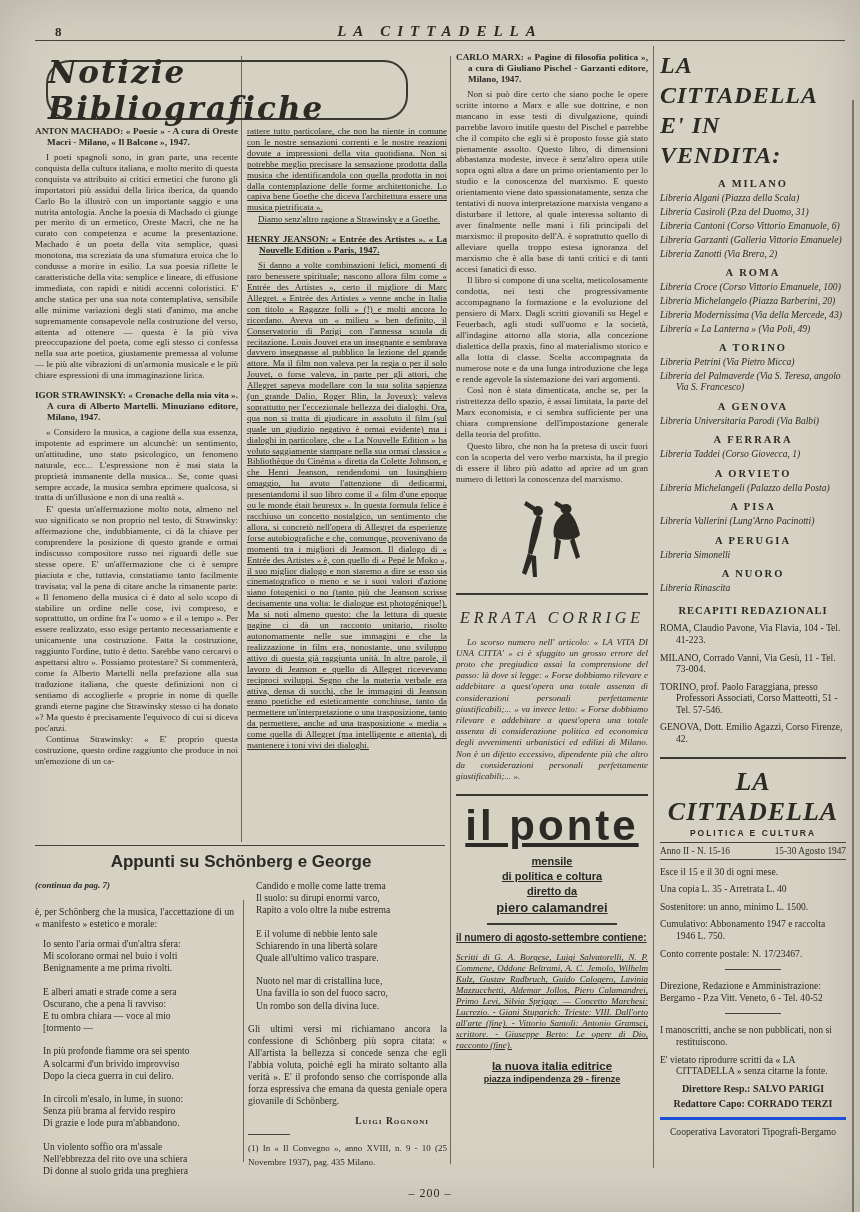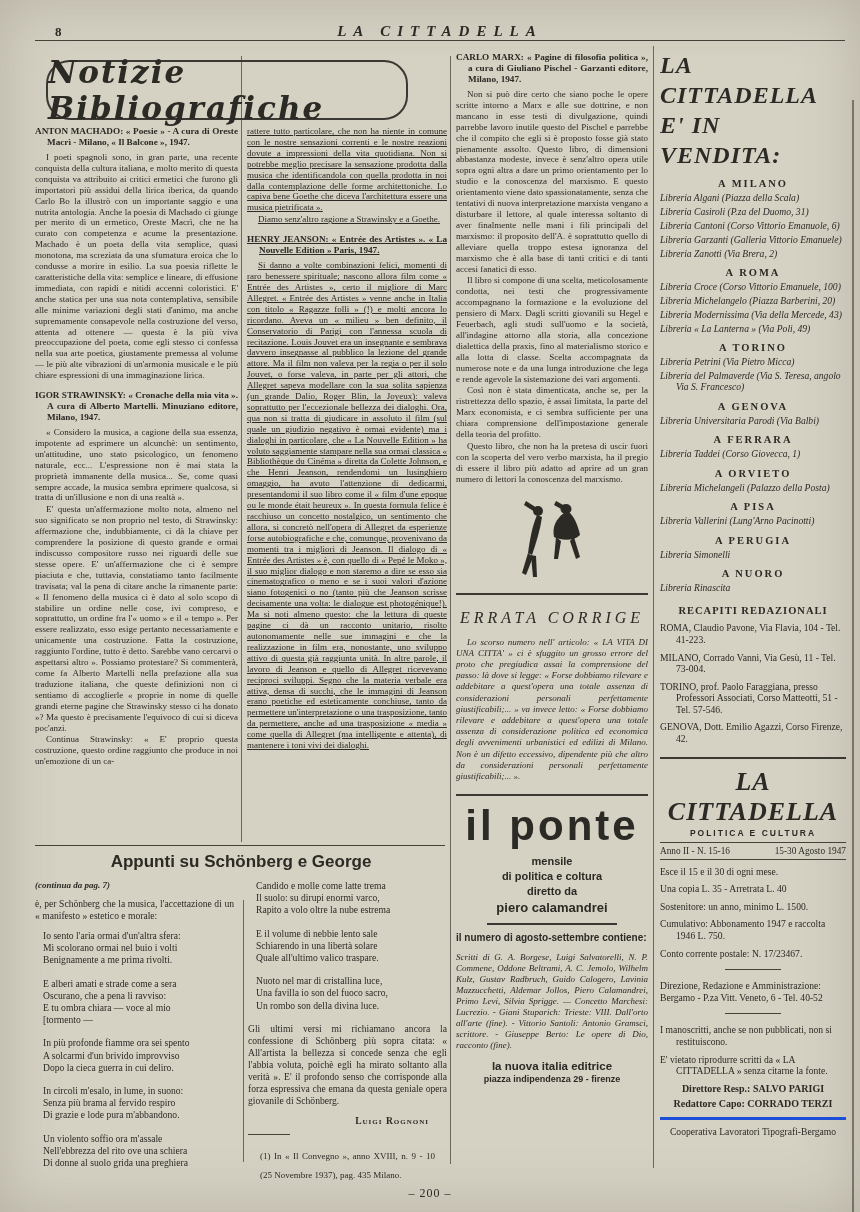--- a/index.html
+++ b/index.html
@@ -32,42 +32,42 @@
   .bib:first-child{margin-top:0;}
   .para{font-size:9px;line-height:10.9px;text-align:justify;text-indent:11px;margin:0 0 1px;}
   .para-flush{text-indent:0;}
 
   .dancers{display:block;margin:14px auto 6px;}
 
   .sep{border:0;border-top:2px solid #3a3832;margin:10px 0;}
   .errata-title{text-align:center;font-style:italic;font-size:16px;letter-spacing:4px;margin:14px 0 10px;}
   .errata-body{font-size:9px;line-height:11.2px;text-align:justify;text-indent:11px;font-style:italic;}
 
-  .ponte{border-top:2px solid #3a3832;margin-top:12px;padding-top:6px;font-family:"Liberation Sans",sans-serif;}
+  .ponte{border-top:2px solid #3a3832;margin-top:12px;padding-top:6px;font-family:"Liberation Sans",sans-serif;text-decoration:underline;}
   .ponte-title{text-align:center;font-size:42px;font-weight:bold;letter-spacing:3px;line-height:44px;margin:2px 0 6px;}
   .ponte-line{text-align:center;font-weight:bold;font-size:11px;line-height:15px;}
   .ponte-name{text-align:center;font-weight:bold;font-size:13px;line-height:17px;}
   .ponte-rule{border:0;border-top:2px solid #3a3832;width:130px;margin:7px auto;}
   .ponte-contents-h{font-weight:bold;font-size:10px;margin:4px 0 4px;}
   .ponte-contents{font-family:"Liberation Serif",serif;font-size:9px;line-height:11px;text-align:justify;font-style:italic;}
   .ponte-pub{text-align:center;font-weight:bold;font-size:11.5px;margin-top:8px;}
   .ponte-addr{text-align:center;font-weight:bold;font-size:9px;margin-top:2px;}
 
   
   .appunti{position:absolute;left:35px;top:850px;width:412px;height:335px;overflow:hidden;}
   .app-title{text-align:center;font-family:"Liberation Sans",sans-serif;font-weight:bold;
              font-size:17px;margin:2px 0 8px;}
   .app-cols{display:flex;gap:14px;}
   .app-col{width:199px;}
-  .continua{font-size:9px;font-weight:bold;font-style:italic;margin:0 0 8px;}
+  .continua{font-size:9px;font-weight:bold;font-style:italic;margin:0 0 16px;}
   .app-p{font-size:9.6px;line-height:12px;text-align:justify;margin:0 0 8px;}
   .verse{font-size:9.6px;line-height:12.2px;white-space:pre-line;margin:0 0 11px 8px;}
   .signature{text-align:right;font-weight:bold;font-size:9.6px;letter-spacing:1px;margin:2px 18px 8px 0;font-variant:small-caps;}
   .fn-rule{border:0;border-top:1px solid #45423a;width:42px;margin:4px 0 6px;}
-  .footnote{font-size:9px;line-height:19px;text-align:justify;margin:12px;}
+  .footnote{font-size:9px;line-height:14px;text-align:justify;margin:0;}
 
   
   .sidebar{position:absolute;left:660px;top:50px;width:186px;height:1130px;overflow:hidden;}
   .vend-title{font-size:24px;line-height:30px;font-weight:bold;font-style:italic;letter-spacing:1px;}
   .city{text-align:center;font-weight:bold;font-size:10.5px;letter-spacing:2px;margin:8px 0 3px;}
   .lib{font-style:italic;font-size:9.6px;line-height:11.4px;margin:2.5px 0;padding-left:16px;text-indent:-16px;}
   .recap-title{text-align:center;font-weight:bold;font-size:10.5px;letter-spacing:1px;margin:12px 0 4px;}
   .recap{font-size:9.6px;line-height:11.6px;margin:6px 0;padding-left:16px;text-indent:-16px;}
   .side-sep{border:0;border-top:2px solid #3a3832;margin:12px 0 8px;}
   .mh-title{text-align:center;font-size:26px;font-weight:bold;font-style:italic;letter-spacing:1px;margin:2px 0 0;}

